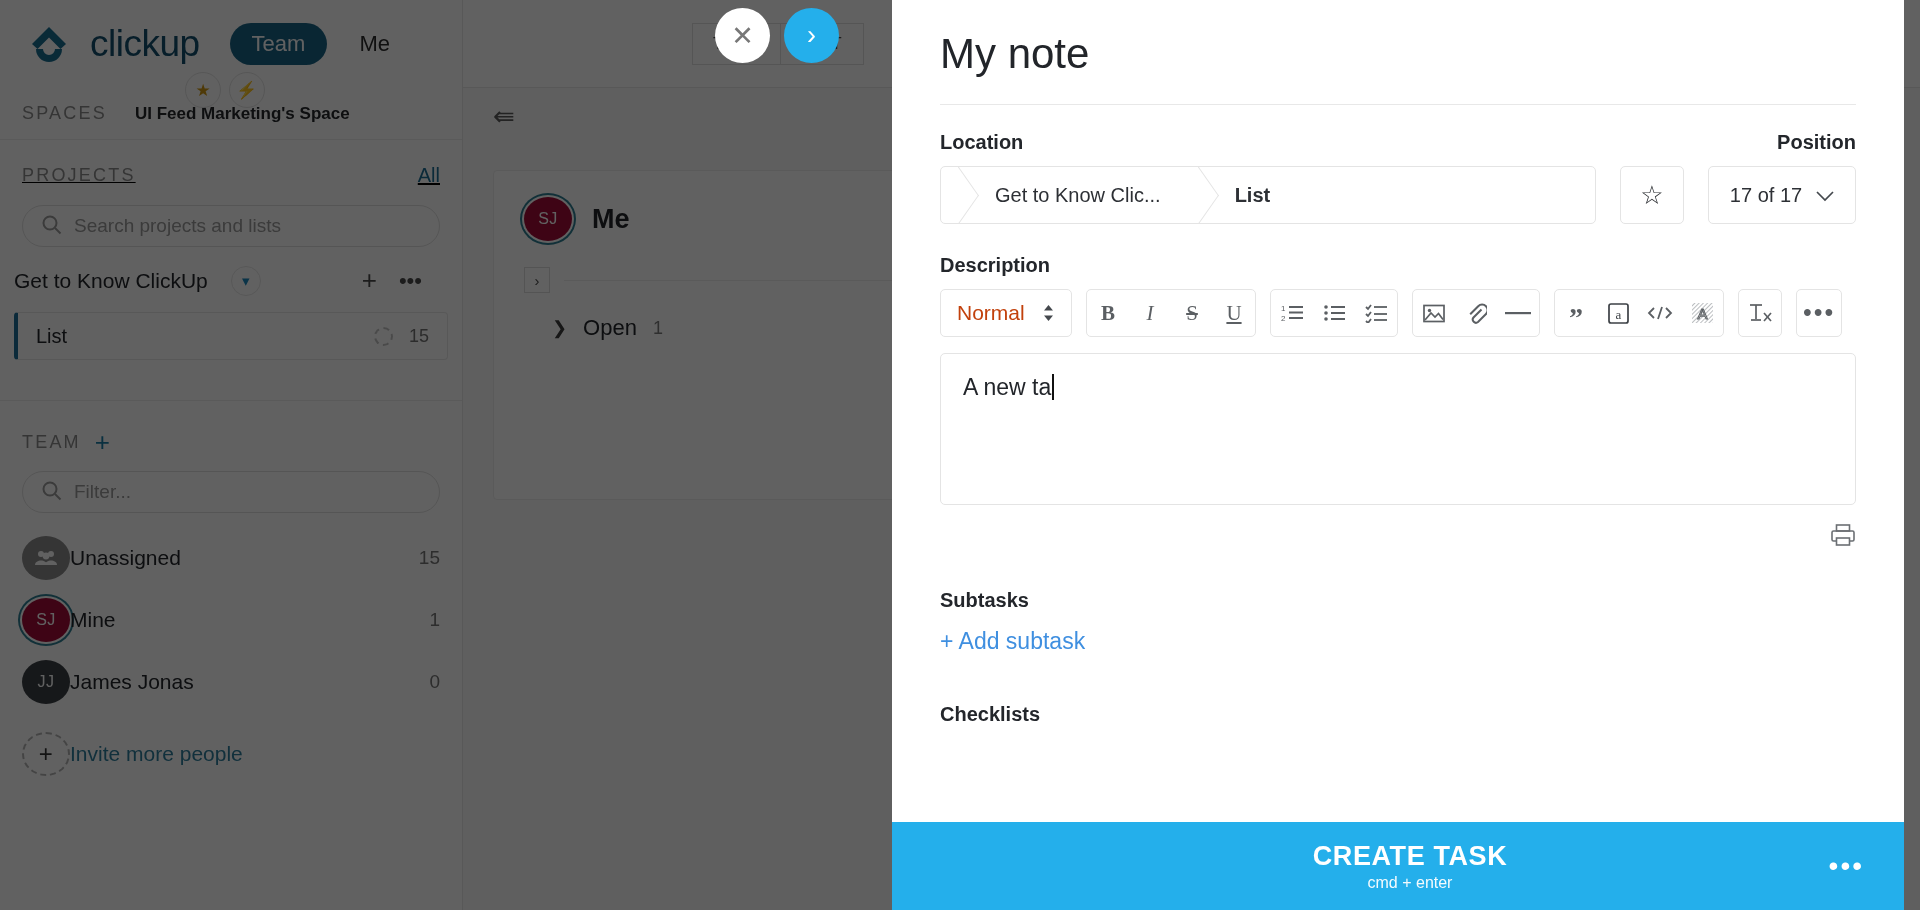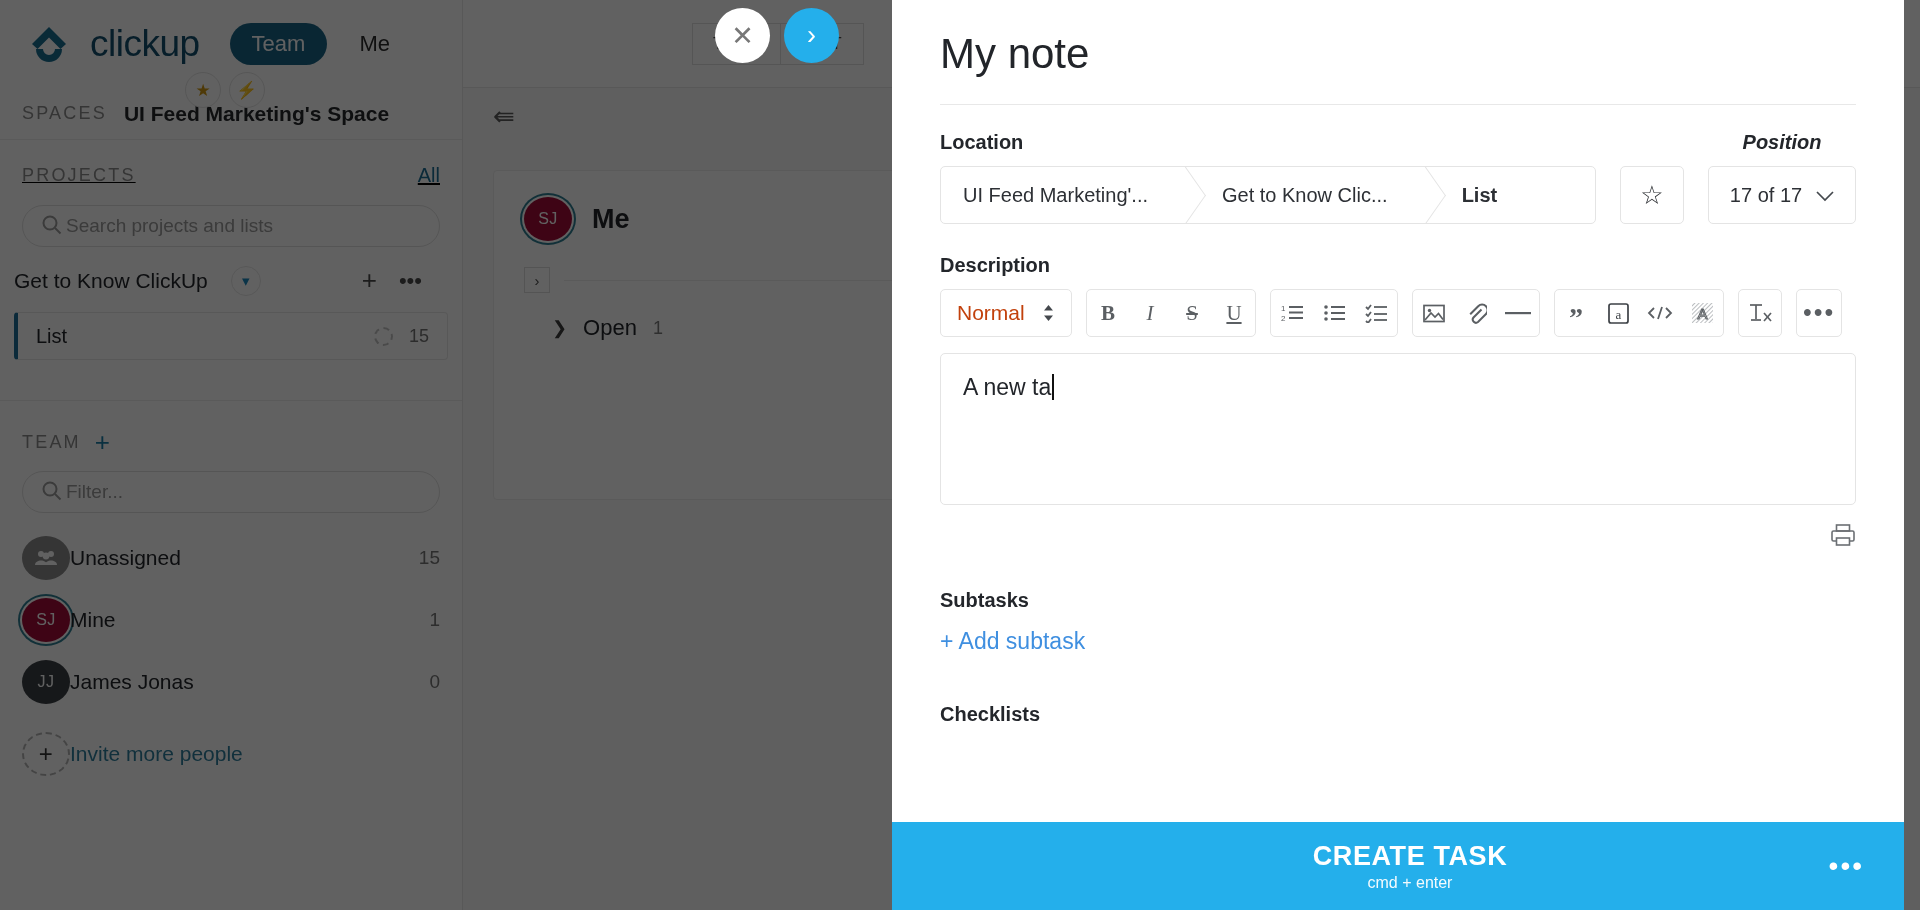--- a/index.html
+++ b/index.html
@@ -70,34 +70,34 @@
     display: flex; align-items: center;
     padding: 0 22px;
     border-bottom: 1px solid #ececec;
     position: relative;
   }
   .section-cap {
     font-size: 18px; letter-spacing: 2.2px;
     color: #8d8d8d; text-transform: uppercase;
   }
   .space-name {
-    margin-left: 17px; font-size: 21px; font-weight: bold; color: #26282c;
+    margin-left: 28px; font-size: 17px; font-weight: bold; color: #26282c;
   }
 
   .projects-head {
     display: flex; align-items: center; justify-content: space-between;
     padding: 24px 22px 10px 22px;
     text-decoration: underline;
   }
   .link-all { color: #1d6e96; font-size: 20px; }
   .search-box {
     margin: 8px 22px 0 22px;
     height: 42px;
     border: 1px solid #e0e0e0; border-radius: 21px;
-    display: flex; align-items: center; gap: 4px;
+    display: flex; align-items: center; gap: 12px;
     padding: 0 18px;
   }
   .search-box .ph { color: #9b9b9b; font-size: 19px; }
 
   .proj-row {
     display: flex; align-items: center;
     padding: 18px 22px 8px 14px; gap: 23px;
   }
   .proj-name { font-size: 21px; color: #23262b; }
   .chev-circle {
@@ -236,21 +236,21 @@
     border-top: 1px solid #e4e4e4; border-right: 1px solid #e4e4e4;
     transform: rotate(45deg) skew(10deg, 10deg);
   }
   .star-btn {
     width: 64px; height: 58px;
     border: 1px solid #e4e4e4; border-radius: 5px;
     display: flex; align-items: center; justify-content: center;
     font-size: 26px; color: #2a2d31; cursor: pointer;
   }
   .pos-block { width: 148px; }
-  .pos-label { text-align: center; font-style: italic; }
+  .pos-label { text-align: right; }
   .pos-select {
     height: 58px; border: 1px solid #e4e4e4; border-radius: 5px;
     display: flex; align-items: center; justify-content: center; gap: 14px;
     font-size: 20px; color: #2d3035; cursor: pointer;
   }
 
   .desc-block { padding-top: 30px; }
   .toolbar { display: flex; gap: 14px; align-items: center; }
   .tgroup {
     border: 1px solid #e4e4e4; border-radius: 5px;
@@ -439,21 +439,20 @@
 <div class="panel">
   <div class="panel-scroll">
 
     <div class="note-title">My note</div>
     <div class="hr"></div>
 
     <div class="loc-block">
       <div class="loc-left">
         <div class="field-label">Location</div>
         <div class="crumbs">
-          <div class="crumb">UI Feed Marketing'...</div>
           <div class="crumb-sep"></div>
           <div class="crumb">Get to Know Clic...</div>
           <div class="crumb-sep"></div>
           <div class="crumb current">List</div>
         </div>
       </div>
       <div class="star-btn">☆</div>
       <div class="pos-block">
         <div class="field-label pos-label">Position</div>
         <div class="pos-select">

